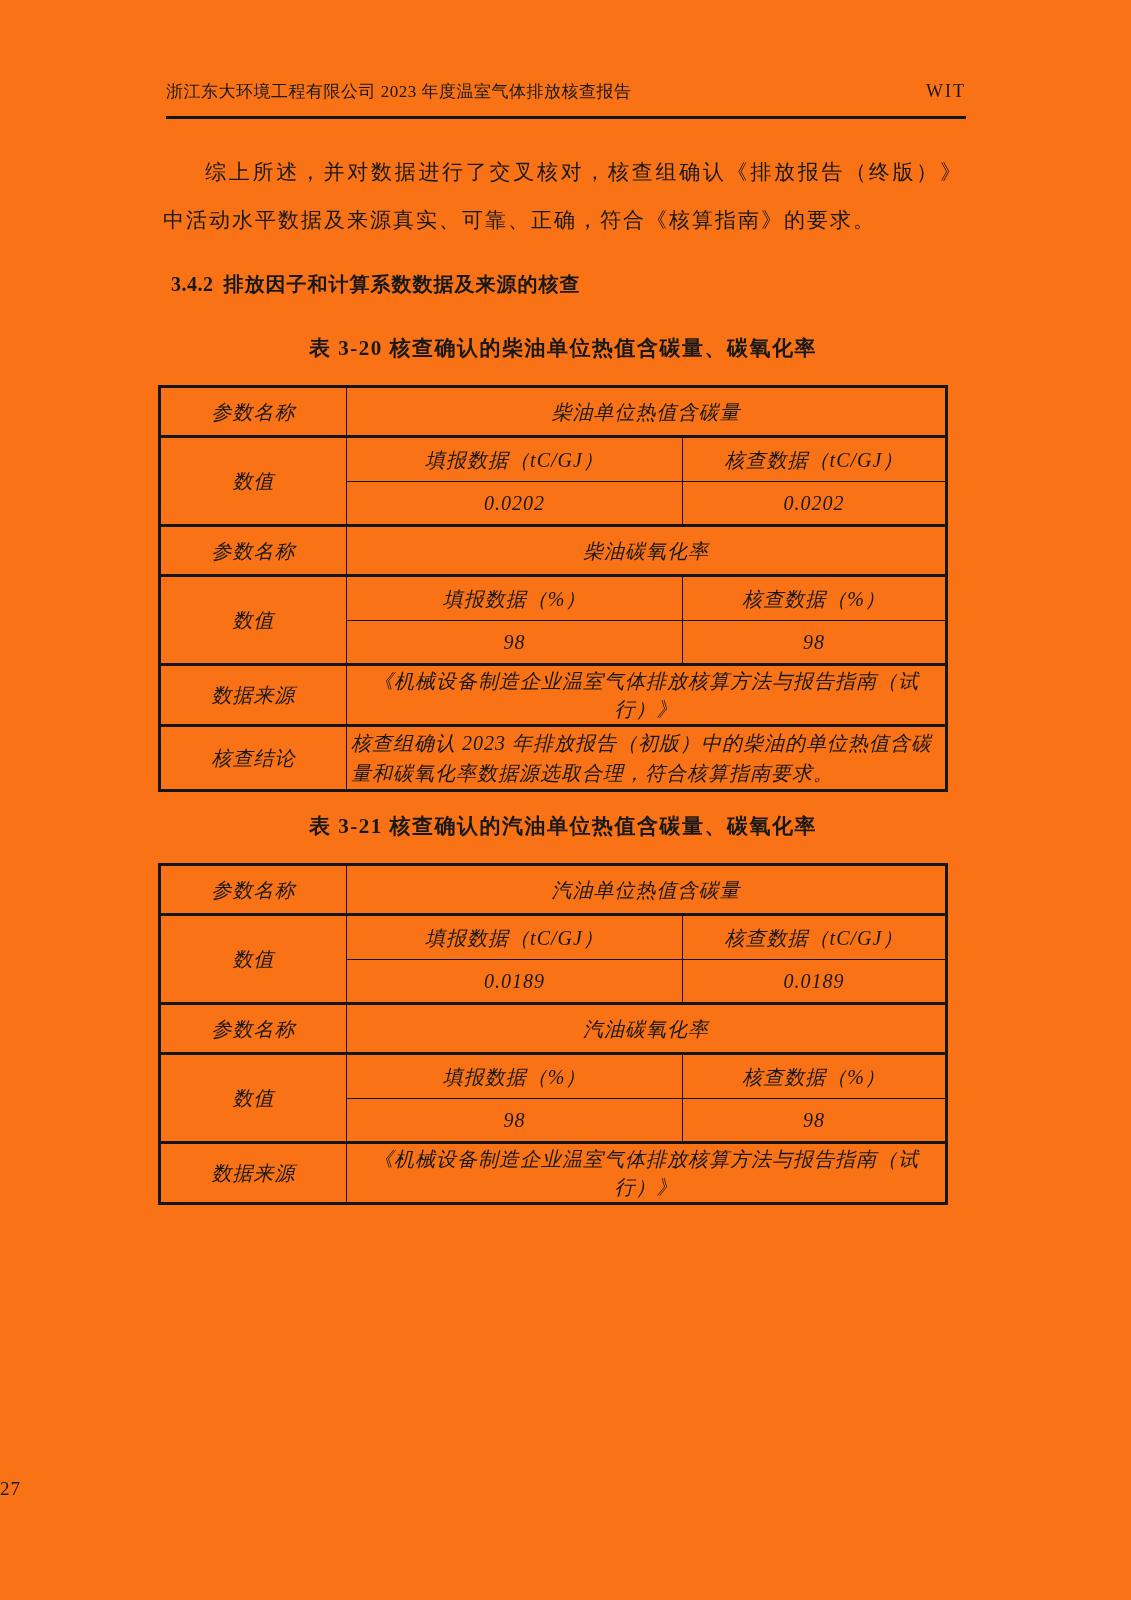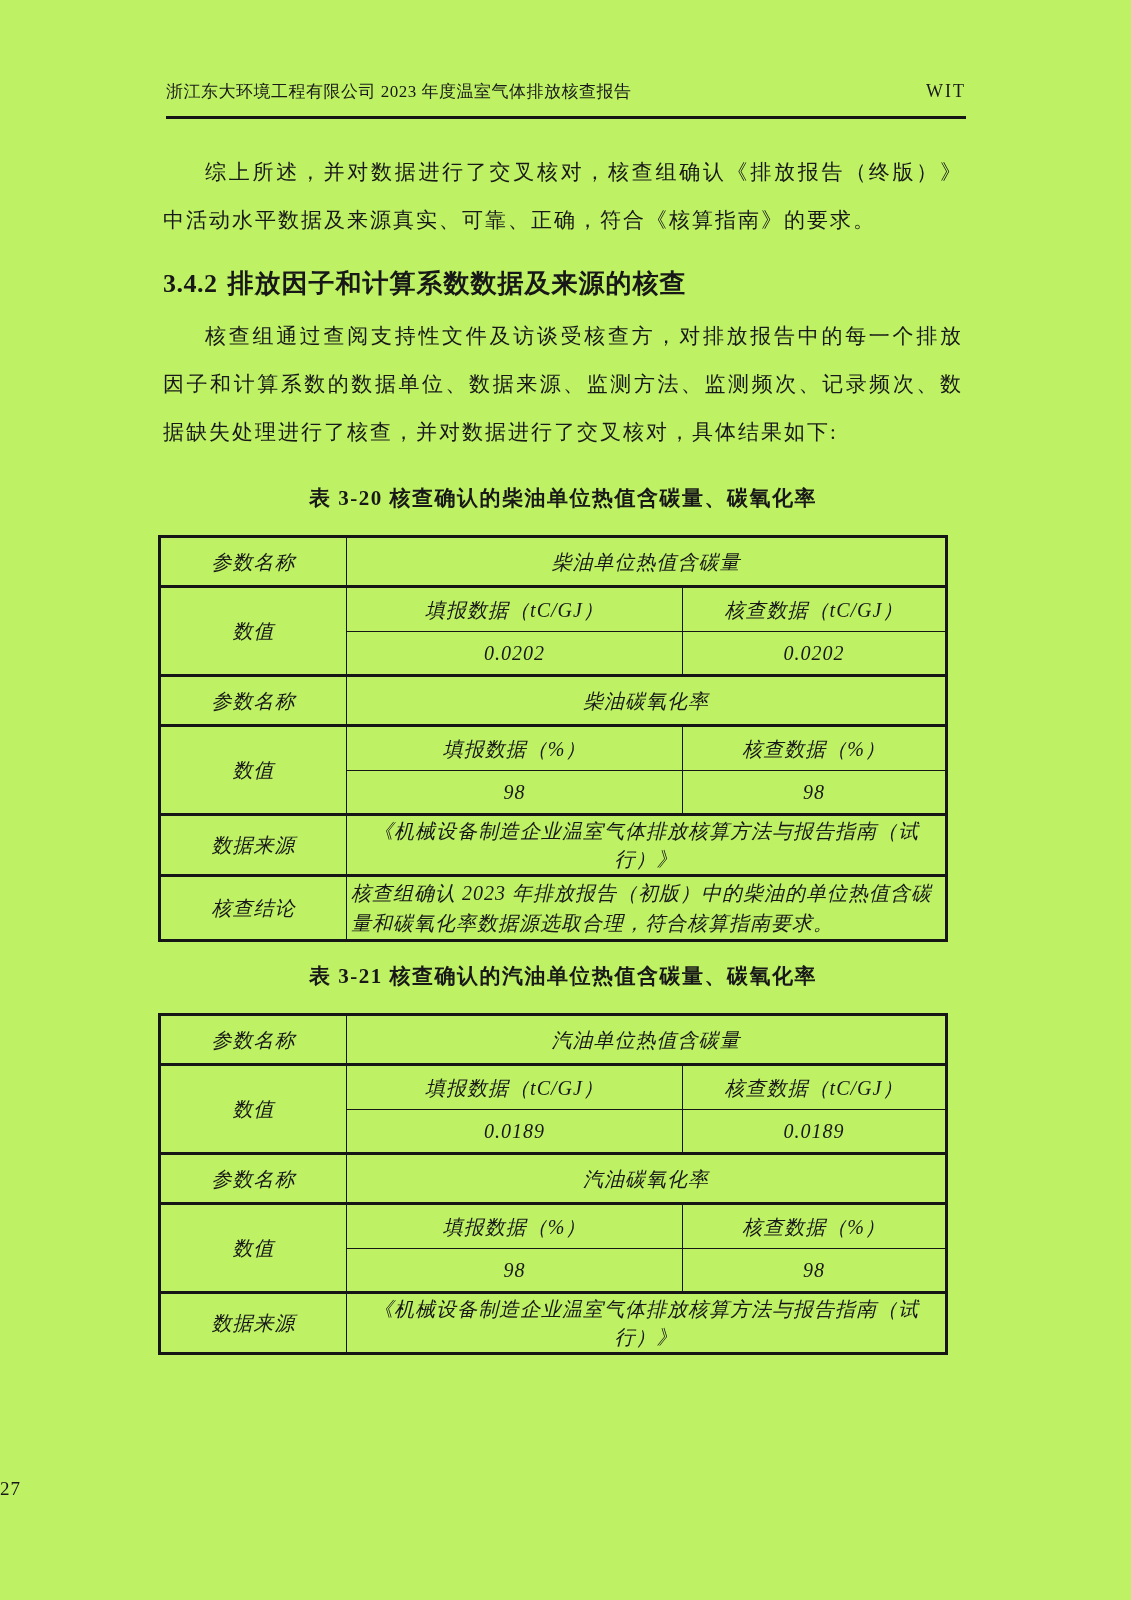--- a/index.html
+++ b/index.html
@@ -3,21 +3,21 @@
 <meta charset="utf-8">
 <style>
   html, body { margin: 0; padding: 0; background: #ffffff; }
   body {
     width: 1131px; height: 1600px;
     font-family: "Liberation Serif", "DejaVu Serif", serif;
     color: #181818;
     position: relative;
     overflow: hidden;
   }
-  .page { position: absolute; inset: 0; background: #bef264; }
+  .page { position: absolute; inset: 0; background: #f97316; }
 
   
   .header {
     position: absolute; top: 80px; left: 166px; width: 800px;
     display: flex; justify-content: space-between; align-items: baseline;
   }
   .doc-title { font-size: 17px; letter-spacing: 0.5px; white-space: nowrap; }
   .brand-mark { font-size: 18px; letter-spacing: 2px; }
   .header-rule {
     position: absolute; top: 116px; left: 166px; width: 800px; height: 3px;
@@ -26,22 +26,22 @@
 
   
   .content { position: absolute; top: 140px; left: 163px; width: 800px; }
 
   .para {
     font-size: 21px; line-height: 48px; letter-spacing: 2px;
     text-indent: 2em; text-align: justify; margin: 0;
   }
   .para-summary { margin-top: 8px; }
   .section-heading {
-    margin-top: 18px; font-size: 26px; line-height: 44px;
-    font-weight: bold; letter-spacing: 1px;
+    margin-top: 18px; font-size: 20px; line-height: 44px;
+    font-weight: bold; letter-spacing: 1px; margin-left: 8px;
   }
   .section-heading .sec-num { letter-spacing: 0.5px; margin-right: 10px; }
   .para-method { margin-top: 6px; }
 
   .factor-heading {
     margin-top: 28px; font-size: 21px; line-height: 44px; font-weight: bold;
     letter-spacing: 2px; text-indent: 2em;
   }
   .factor-heading-2 { margin-top: 12px; }
   .table-caption {
@@ -95,21 +95,20 @@
   <div class="header-rule"></div>
 
   <div class="content">
 
     <p class="para para-summary">综上所述，并对数据进行了交叉核对，核查组确认《排放报告（终版）》中活动水平数据及来源真实、可靠、正确，符合《核算指南》的要求。</p>
 
     <div class="section-heading">
       <span class="sec-num">3.4.2</span><span>排放因子和计算系数数据及来源的核查</span>
     </div>
 
-    <p class="para para-method">核查组通过查阅支持性文件及访谈受核查方，对排放报告中的每一个排放因子和计算系数的数据单位、数据来源、监测方法、监测频次、记录频次、数据缺失处理进行了核查，并对数据进行了交叉核对，具体结果如下:</p>
 
 
     <div class="table-caption">表 3-20 核查确认的柴油单位热值含碳量、碳氧化率</div>
 
     <table class="vtable">
       <colgroup>
           <col class="c1">
           <col class="c2">
           <col class="c3">
         </colgroup>

